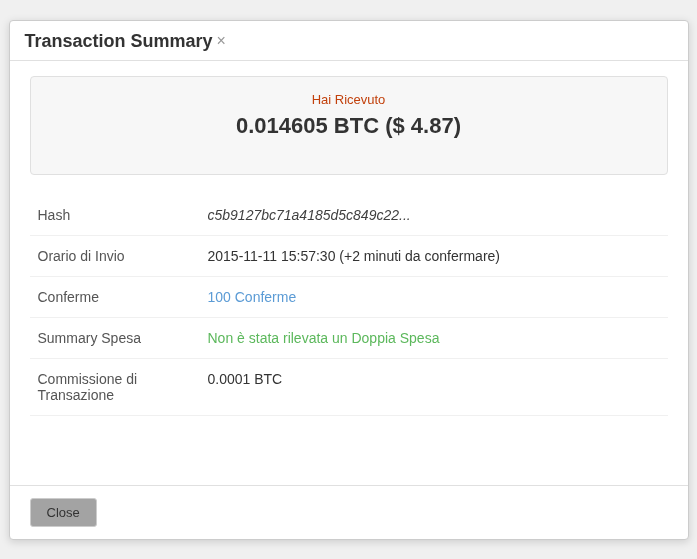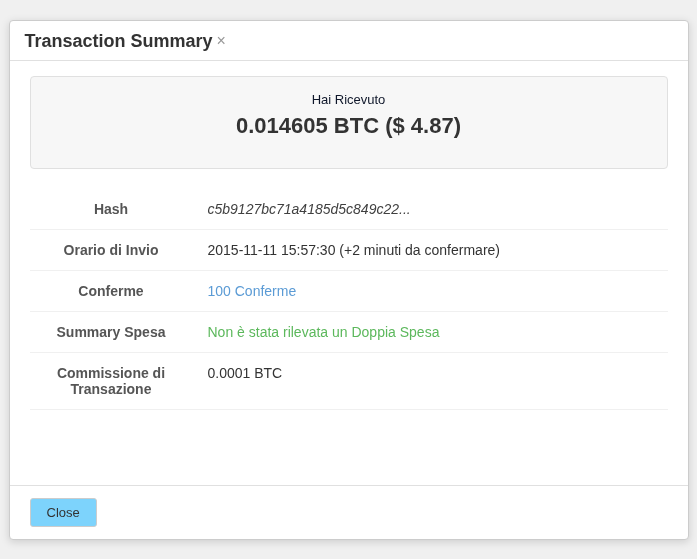--- a/index.html
+++ b/index.html
@@ -61,29 +61,29 @@
       background: #f7f7f7;
       border: 1px solid #e0e0e0;
       border-radius: 4px;
       padding: 15px;
       text-align: center;
       margin-bottom: 20px;
     }
 
     .summary-label {
       font-size: 13px;
-      color: #0f172a;
+      color: #c2410c;
       margin-bottom: 6px;
     }
 
     .summary-amount {
       font-size: 22px;
       font-weight: bold;
       color: #333333;
-      margin-bottom: 14px;
+      margin-bottom: 20px;
     }
 
     .summary-value-date {
       font-size: 13px;
       color: #888888;
     }
 
     .detail-table {
       width: 100%;
       border-collapse: collapse;
@@ -92,24 +92,24 @@
     .detail-row {
       border-bottom: 1px solid #f0f0f0;
     }
 
     .detail-row td {
       padding: 12px 8px;
       vertical-align: top;
     }
 
     .detail-label {
-      font-weight: bold;
+      font-weight: normal;
       color: #555555;
       font-size: 14px;
-      text-align: center;
+      text-align: left;
       width: 170px;
       padding-right: 15px !important;
       white-space: nowrap;
     }
 
     .detail-value {
       font-size: 14px;
       color: #333333;
     }
 
@@ -130,21 +130,21 @@
     .dialog-footer {
       padding: 12px 20px;
       border-top: 1px solid #e0e0e0;
       position: absolute;
       bottom: 0;
       left: 0;
       right: 0;
     }
 
     .close-button {
-      background: #7dd3fc;
+      background: #a3a3a3;
       border: 1px solid #cccccc;
       border-radius: 3px;
       padding: 6px 16px;
       font-size: 13px;
       color: #333333;
       cursor: pointer;
     }
   </style>
 </head>
 <body>

